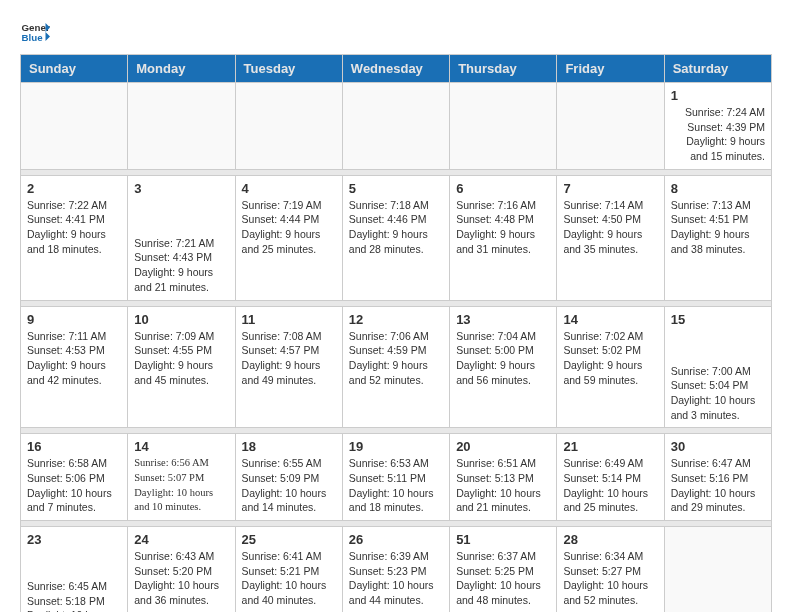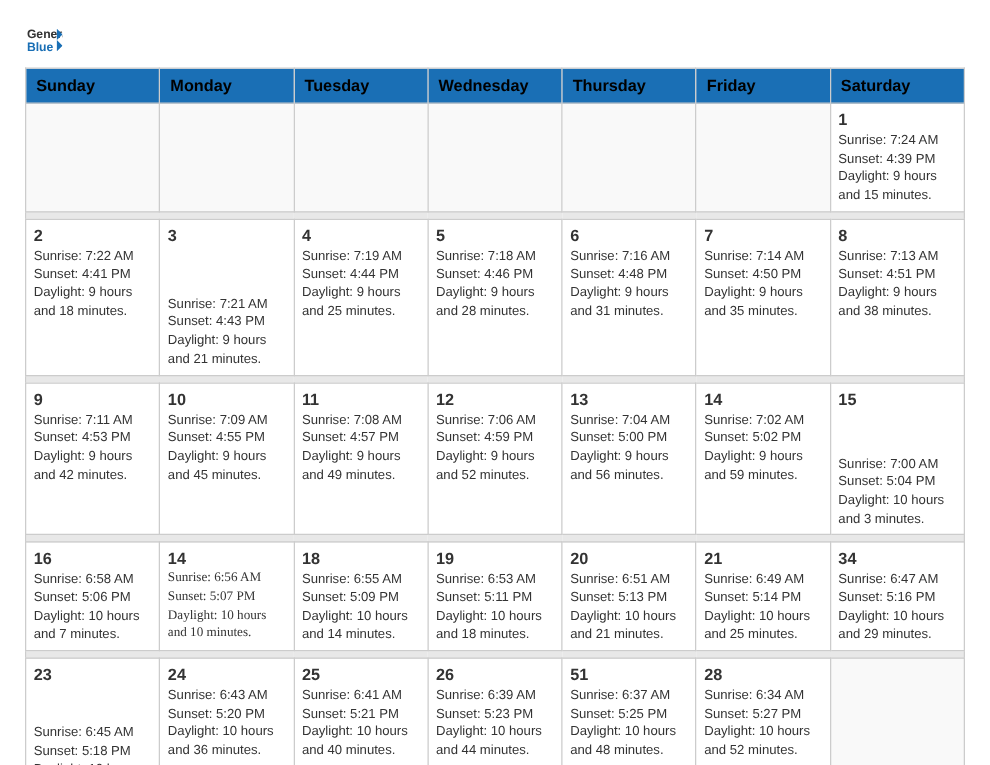--- a/index.html
+++ b/index.html
@@ -28,21 +28,21 @@
     .title-block { text-align: right; }
     .title-month { font-size: 36px; font-weight: bold; color: #333; }
     .title-location { font-size: 16px; color: #333; margin-top: 2px; }
     .calendar {
       width: 100%;
       border-collapse: collapse;
       border: 1px solid #ccc;
     }
     .calendar th {
       background: #1a6fb5;
-      color: #000000;
+      color: #e5e5e5;
       text-align: left;
       padding: 6px 8px;
       font-size: 13px;
       border: 1px solid #ccc;
     }
     .calendar td {
       vertical-align: top;
       padding: 5px 6px;
       border: 1px solid #ccc;
       font-size: 11px;
@@ -96,21 +96,21 @@
   <tbody id="calendar-body">
   <tr>
         <td class="empty"></td>
         <td class="empty"></td>
         <td class="empty"></td>
         <td class="empty"></td>
         <td class="empty"></td>
         <td class="empty"></td>
         <td>
           <span class="day-num">1</span>
-          <div class="day-info" style="white-space: pre-line;">Sunrise: 7:24 AM
+          <div class="day-info" style="white-space: pre-line; text-align: right;">Sunrise: 7:24 AM
 Sunset: 4:39 PM
 Daylight: 9 hours and 15 minutes.</div>
         </td>
       </tr>
       <tr class="row-divider">
         <td></td>
         <td></td>
         <td></td>
         <td></td>
         <td></td>
@@ -254,21 +254,21 @@
 Sunset: 5:13 PM
 Daylight: 10 hours and 21 minutes.</div>
         </td>
         <td>
           <span class="day-num">21</span>
           <div class="day-info" style="white-space: pre-line;">Sunrise: 6:49 AM
 Sunset: 5:14 PM
 Daylight: 10 hours and 25 minutes.</div>
         </td>
         <td>
-          <span class="day-num">34</span>
+          <span class="day-num">30</span>
           <div class="day-info" style="white-space: pre-line;">Sunrise: 6:47 AM
 Sunset: 5:16 PM
 Daylight: 10 hours and 29 minutes.</div>
         </td>
       </tr>
       <tr class="row-divider">
         <td></td>
         <td></td>
         <td></td>
         <td></td>

